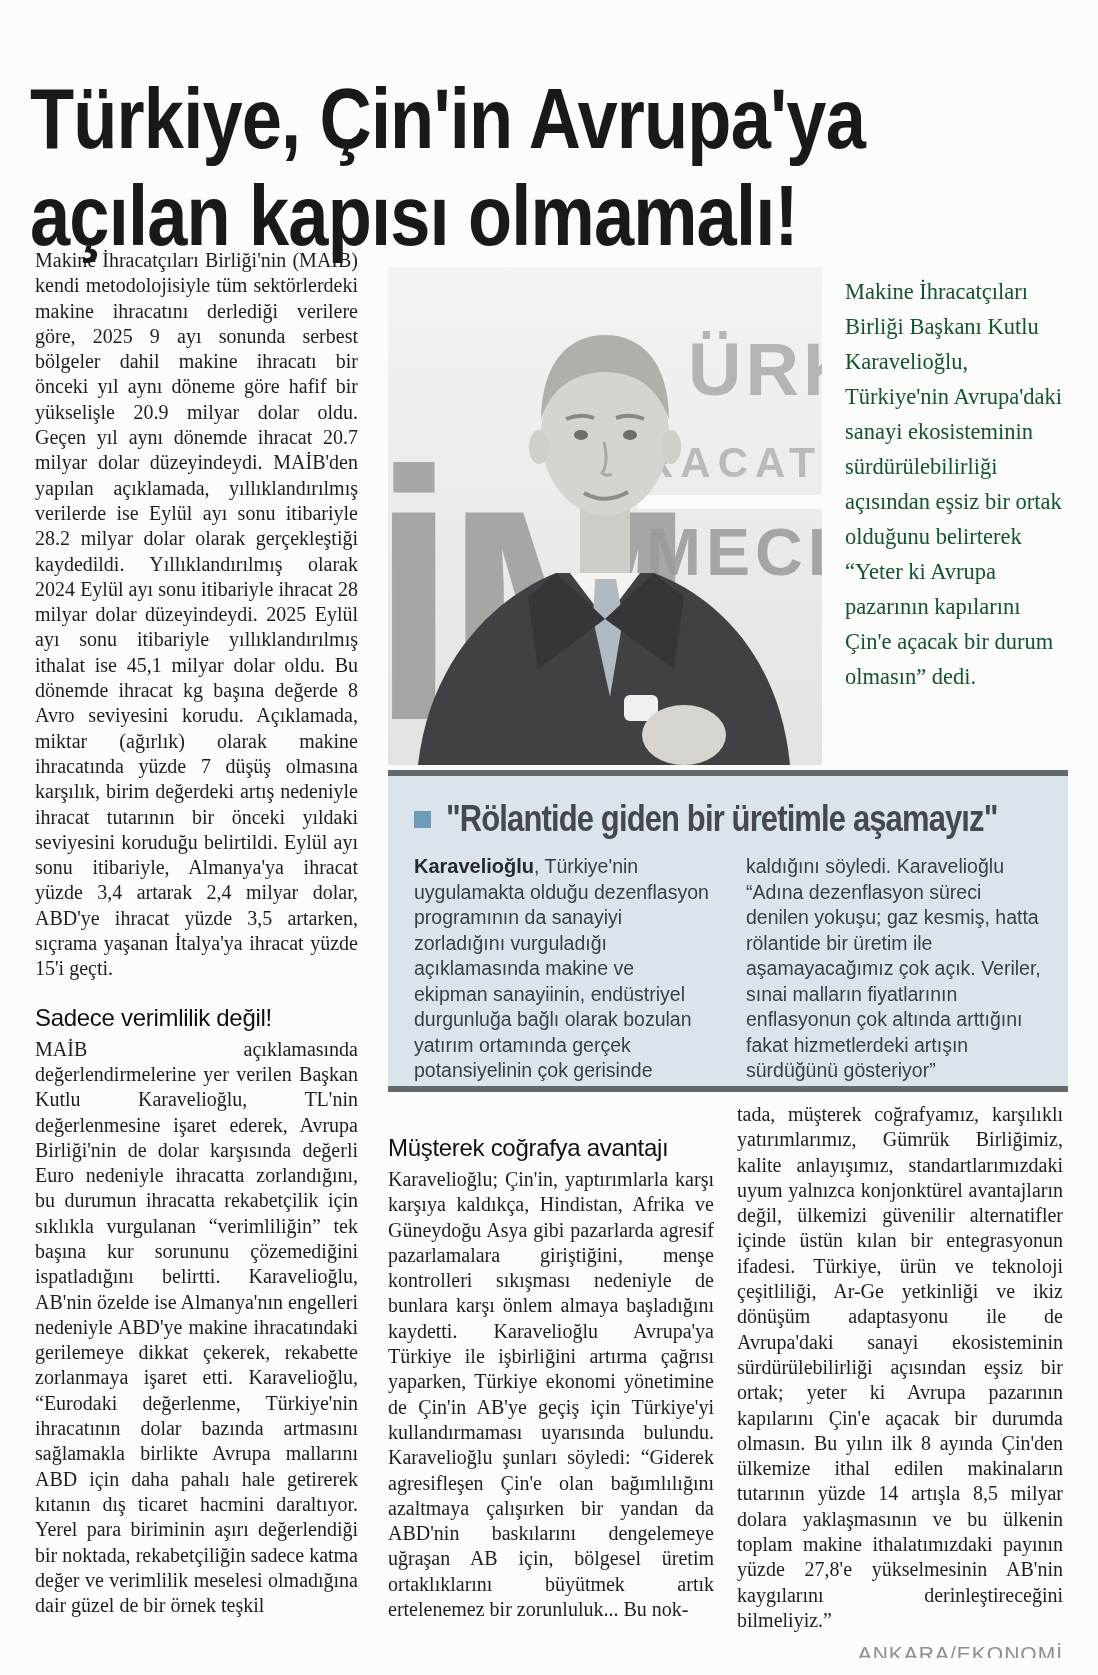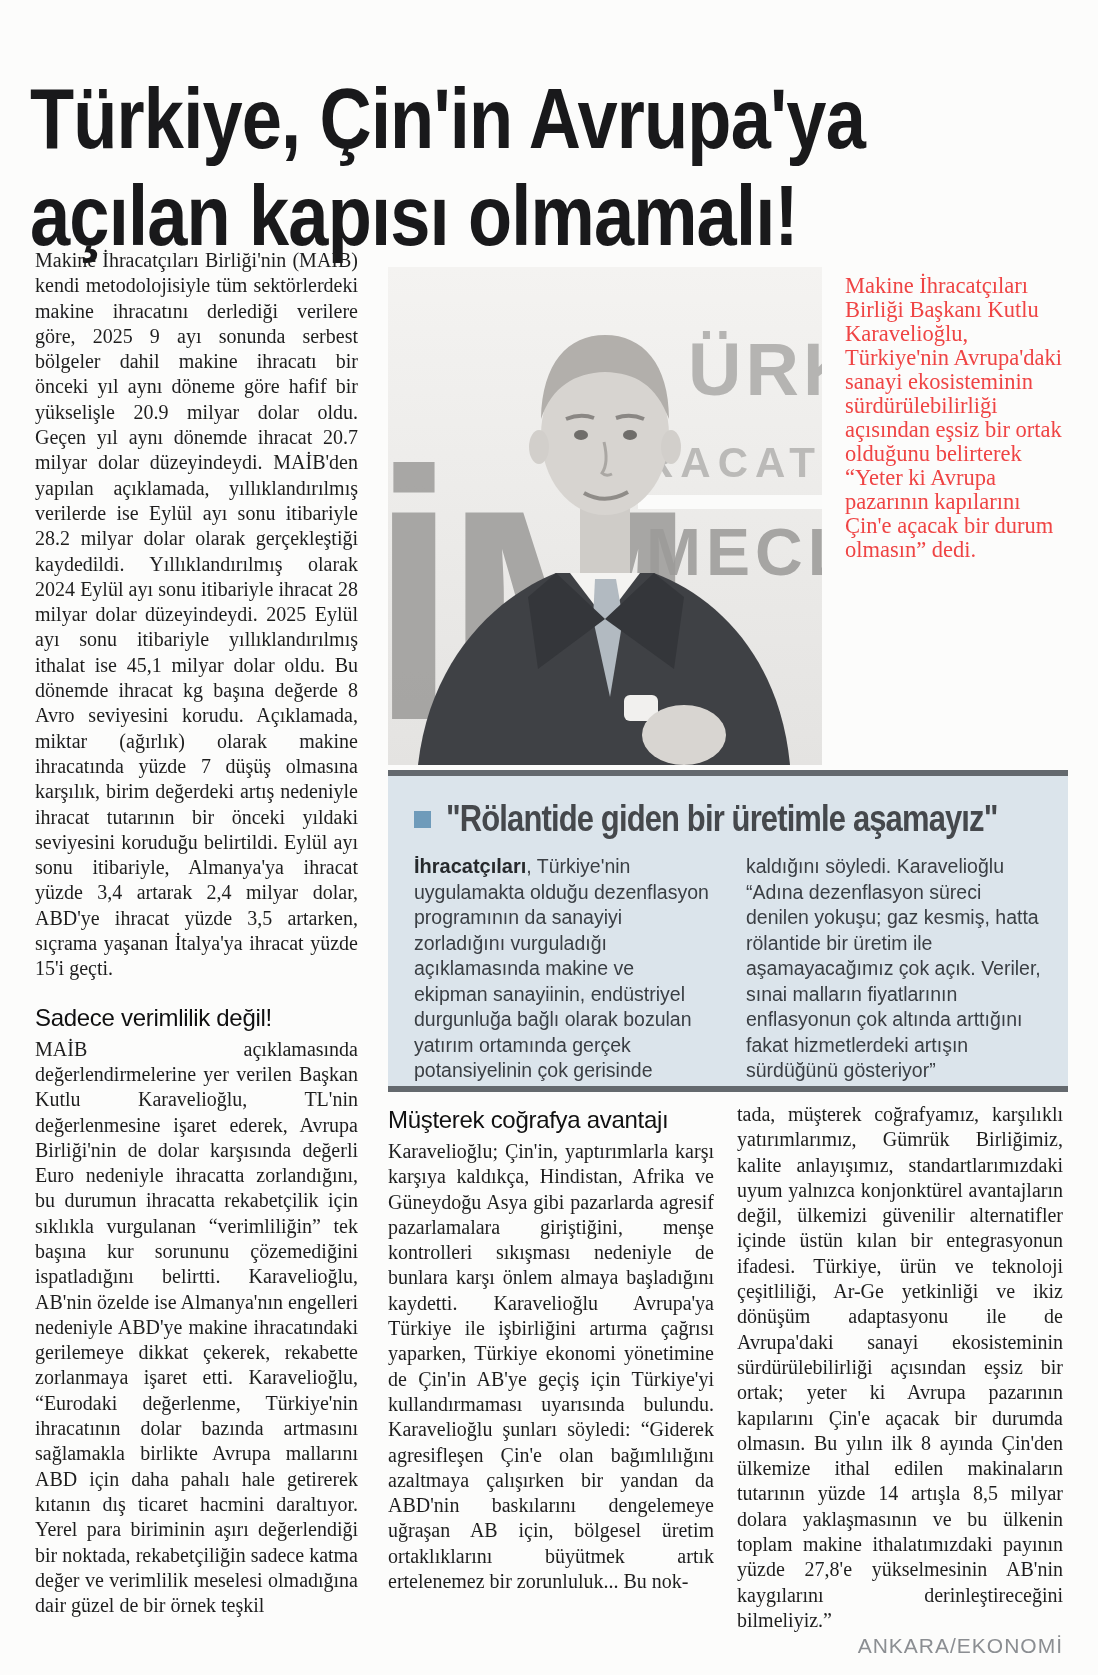--- a/index.html
+++ b/index.html
@@ -30,21 +30,21 @@
 
   
   .photo {
     position:absolute; left:388px; top:267px; width:434px; height:498px;
     overflow:hidden; background:#eeedeb;
   }
 
   
   .caption {
     position:absolute; left:845px; top:274px; width:222px;
-    font-size:22.5px; line-height:24px; color:#ef4444;
+    font-size:22.5px; line-height:35px; color:#14532d;
   }
 
   
   .quote-box {
     position:absolute; left:388px; top:770px; width:680px; height:322px;
     box-sizing:border-box; background:#dbe4eb;
     border-top:6px solid #64696e; border-bottom:6px solid #64696e;
     padding:18px 26px 12px 26px; overflow:hidden;
   }
   .quote-title { display:flex; align-items:center; gap:15px; margin:4px 0 14px 0; }
@@ -56,21 +56,21 @@
   }
   .quote-cols {
     display:flex; gap:36px;
     font-family:"Liberation Sans", sans-serif;
     font-size:19.5px; line-height:25.5px; color:#3a3e43;
   }
   .quote-cols p { margin:0; flex:1; }
   .quote-cols strong { color:#26292c; font-size:20px; }
 
   .byline {
-    text-align:right;
+    margin-top:8px; text-align:right;
     font-family:"Liberation Sans", sans-serif;
     font-size:21px; color:#8b8e92; letter-spacing:1px;
   }
 </style>
 </head>
 <body>
 
 <div class="page">
 
   <h1 class="headline">
@@ -123,27 +123,27 @@
   </div>
 
   <div class="caption">Makine İhracatçıları Birliği Başkanı Kutlu Karavelioğlu, Türkiye'nin Avrupa'daki sanayi ekosisteminin sürdürülebilirliği açısından eşsiz bir ortak olduğunu belirterek “Yeter ki Avrupa pazarının kapılarını Çin'e açacak bir durum olmasın” dedi.</div>
 
   <div class="quote-box">
     <div class="quote-title">
       <span class="bullet"></span>
       <span class="quote-title-text">"Rölantide giden bir üretimle aşamayız"</span>
     </div>
     <div class="quote-cols">
-      <p><strong>İhracatçıları</strong><span>, Türkiye'nin uygulamakta olduğu dezenflasyon programının da sanayiyi zorladığını vurguladığı açıklamasında makine ve ekipman sanayiinin, endüstriyel durgunluğa bağlı olarak bozulan yatırım ortamında gerçek potansiyelinin çok gerisinde</span></p>
+      <p><strong>Karavelioğlu</strong><span>, Türkiye'nin uygulamakta olduğu dezenflasyon programının da sanayiyi zorladığını vurguladığı açıklamasında makine ve ekipman sanayiinin, endüstriyel durgunluğa bağlı olarak bozulan yatırım ortamında gerçek potansiyelinin çok gerisinde</span></p>
       <p>kaldığını söyledi. Karavelioğlu “Adına dezenflasyon süreci denilen yokuşu; gaz kesmiş, hatta rölantide bir üretim ile aşamayacağımız çok açık. Veriler, sınai malların fiyatlarının enflasyonun çok altında arttığını fakat hizmetlerdeki artışın sürdüğünü gösteriyor” değerlendirmesini yaptı.</p>
     </div>
   </div>
 
   <div class="col col-mid">
-    <h3 class="subhead" style="margin-top:4px;">Müşterek coğrafya avantajı</h3>
+    <h3 class="subhead" style="margin-top:32px;">Müşterek coğrafya avantajı</h3>
     <p>Karavelioğlu; Çin'in, yaptırımlarla karşı karşıya kaldıkça, Hindistan, Afrika ve Güneydoğu Asya gibi pazarlarda agresif pazarlamalara giriştiğini, menşe kontrolleri sıkışması nedeniyle de bunlara karşı önlem almaya başladığını kaydetti. Karavelioğlu Avrupa'ya Türkiye ile işbirliğini artırma çağrısı yaparken, Türkiye ekonomi yönetimine de Çin'in AB'ye geçiş için Türkiye'yi kullandırmaması uyarısında bulundu. Karavelioğlu şunları söyledi: “Giderek agresifleşen Çin'e olan bağımlılığını azaltmaya çalışırken bir yandan da ABD'nin baskılarını dengelemeye uğraşan AB için, bölgesel üretim ortaklıklarını büyütmek artık ertelenemez bir zorunluluk... Bu nok-</p>
   </div>
 
   <div class="col col-right">
     <p>tada, müşterek coğrafyamız, karşılıklı yatırımlarımız, Gümrük Birliğimiz, kalite anlayışımız, standartlarımızdaki uyum yalnızca konjonktürel avantajların değil, ülkemizi güvenilir alternatifler içinde üstün kılan bir entegrasyonun ifadesi. Türkiye, ürün ve teknoloji çeşitliliği, Ar-Ge yetkinliği ve ikiz dönüşüm adaptasyonu ile de Avrupa'daki sanayi ekosisteminin sürdürülebilirliği açısından eşsiz bir ortak; yeter ki Avrupa pazarının kapılarını Çin'e açacak bir durumda olmasın. Bu yılın ilk 8 ayında Çin'den ülkemize ithal edilen makinaların tutarının yüzde 14 artışla 8,5 milyar dolara yaklaşmasının ve bu ülkenin toplam makine ithalatımızdaki payının yüzde 27,8'e yükselmesinin AB'nin kaygılarını derinleştireceğini bilmeliyiz.”</p>
     <div class="byline">ANKARA/EKONOMİ</div>
   </div>
 
 </div>
 

